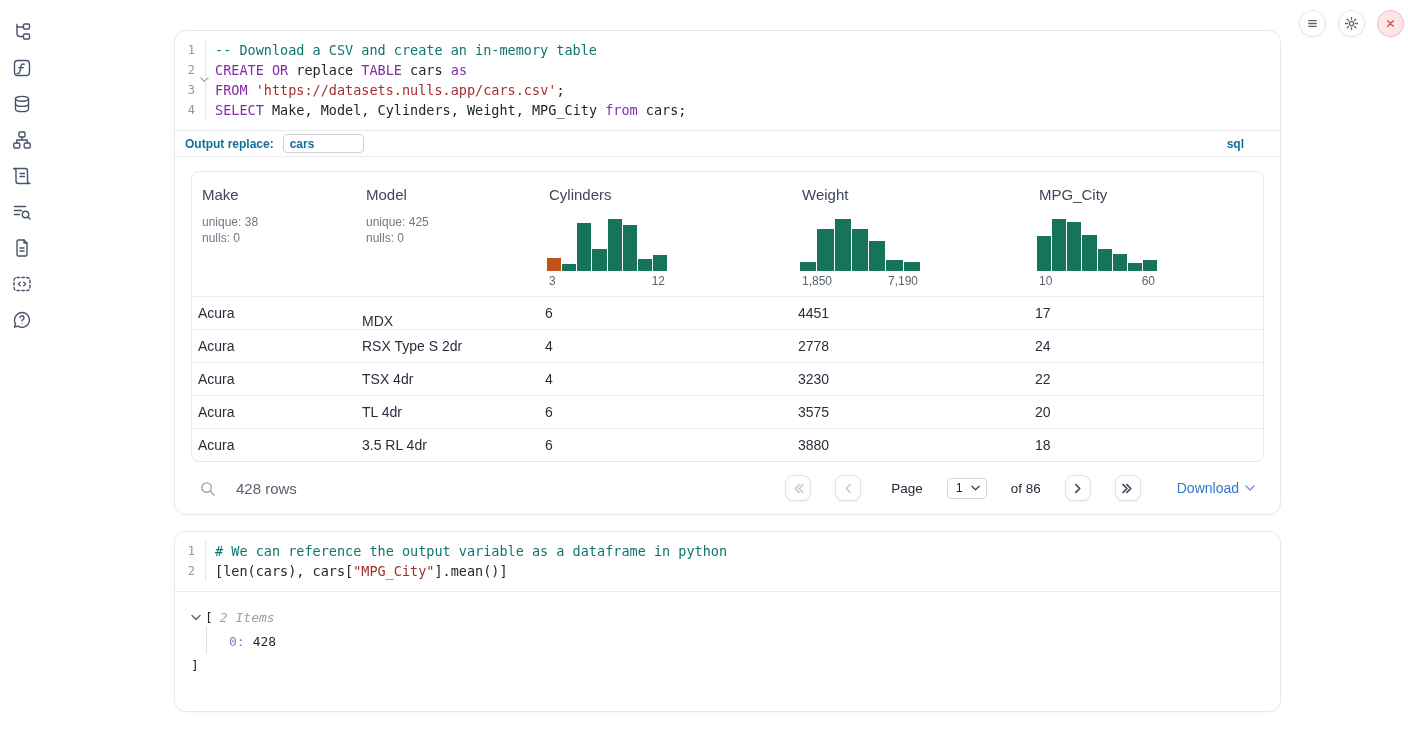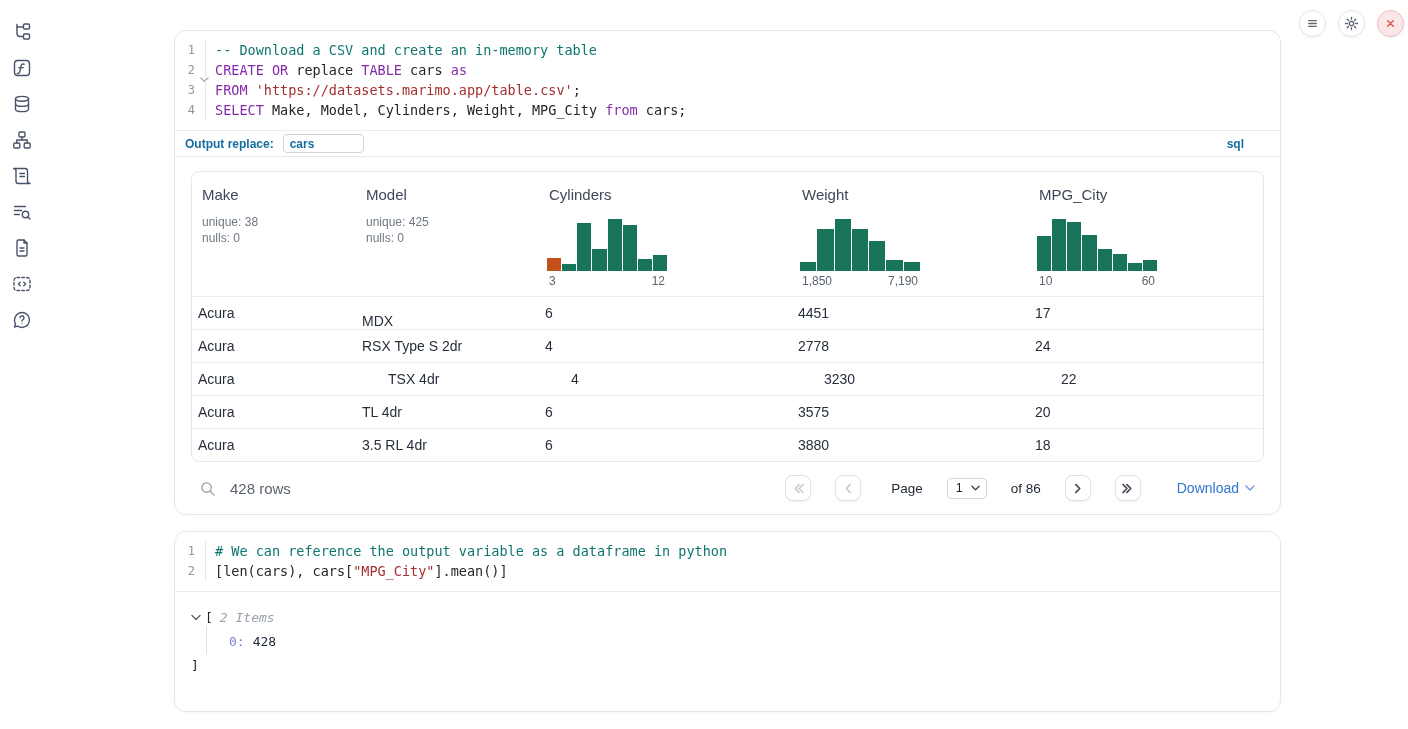--- a/index.html
+++ b/index.html
@@ -47,21 +47,21 @@
   .th-stat.first{margin-top:11px}
   .hist{position:absolute;left:8px;bottom:8px;width:120px}
   .hist-bars{display:flex;align-items:flex-end;gap:1px;height:52px}
   .bar{flex:1;min-height:2px}
   .hist-labels{display:flex;justify-content:space-between;font-size:12px;color:#5a646f;margin-top:3px;padding:0 2px}
   .tr{display:flex;height:33px;border-top:1px solid #e9edf2;align-items:center}
   .td{padding-left:6px;font-size:14px;color:#272f3c;flex:none;overflow:hidden;white-space:nowrap}
 
   
   .tfooter{display:flex;align-items:center;margin-top:8px;height:36px;padding:0 9px 0 8px}
-  .tf-left{display:flex;align-items:center;gap:14px;color:#5a626e;font-size:15px}
+  .tf-left{display:flex;align-items:center;gap:20px;color:#5a626e;font-size:15px}
   .tf-left svg{width:17px;height:17px;color:#959da8}
   .tf-right{margin-left:auto;display:flex;align-items:center;gap:24px}
   .pgbtn{width:26px;height:26px;border:1px solid #dde2e8;border-radius:8px;background:#fff;box-shadow:0 1px 1.5px rgba(16,24,40,.07);display:flex;align-items:center;justify-content:center;color:#414b5a;cursor:pointer;flex:none}
   .pgbtn.disabled{color:#c7cdd6}
   .pgbtn svg{width:13px;height:13px}
   .pg-label{margin-left:6px}
   .pg-label,.pg-of{font-size:13.5px;color:#232b38}
   .pg-select{display:inline-flex;align-items:center;gap:8px;border:1px solid #d3d8de;border-radius:4px;height:21px;padding:0 6px 0 8px;font-size:12.5px;color:#20262f;cursor:pointer;background:#fff}
   .pg-select svg{width:9px;height:6px;color:#3c434d}
   .download{display:inline-flex;align-items:center;gap:6px;color:#3276d2;font-size:14px;margin-left:12px;cursor:pointer}
@@ -172,21 +172,21 @@
           <div class="code-text"><span class="tk-com">-- Download a CSV and create an in-memory table</span></div>
         </div>
         <div class="code-line">
           <div class="gutter">2<span class="fold"><svg viewBox="0 0 10 6" fill="none" stroke="currentColor" stroke-width="1.3" stroke-linecap="round" stroke-linejoin="round">
                 <path d="M1 1l4 4 4-4"></path>
               </svg></span></div>
           <div class="code-text"><span class="tk-kw">CREATE</span><span class="tk-pl"> </span><span class="tk-kw">OR</span><span class="tk-pl"> replace </span><span class="tk-kw">TABLE</span><span class="tk-pl"> cars </span><span class="tk-kw">as</span></div>
         </div>
         <div class="code-line">
           <div class="gutter">3</div>
-          <div class="code-text"><span class="tk-kw">FROM</span><span class="tk-pl"> </span><span class="tk-str">'https://datasets.marimo.app/table.csv'</span><span class="tk-pl">;</span></div>
+          <div class="code-text"><span class="tk-kw">FROM</span><span class="tk-pl"> </span><span class="tk-str">'https://datasets.nulls.app/cars.csv'</span><span class="tk-pl">;</span></div>
         </div>
         <div class="code-line">
           <div class="gutter">4</div>
           <div class="code-text"><span class="tk-kw">SELECT</span><span class="tk-pl"> Make, Model, Cylinders, Weight, MPG_City </span><span class="tk-kw">from</span><span class="tk-pl"> cars;</span></div>
         </div>
       </div>
     <div class="outvar">
       <span class="outvar-label">Output replace:</span>
       <input class="outvar-input" value="cars" style="">
       <span class="lang">sql</span>
@@ -271,21 +271,21 @@
             </div>
             <div class="tr">
               <div class="td" style="width: 164px;">Acura</div>
               <div class="td" style="width: 183px;">RSX Type S 2dr</div>
               <div class="td" style="width: 253px;">4</div>
               <div class="td" style="width: 237px;">2778</div>
               <div class="td" style="width: 237px;">24</div>
             </div>
             <div class="tr">
               <div class="td" style="width: 164px;">Acura</div>
-              <div class="td" style="width: 183px; margin-left: 26px;">TSX 4dr</div>
+              <div class="td" style="width: 183px;">TSX 4dr</div>
               <div class="td" style="width: 253px;">4</div>
               <div class="td" style="width: 237px;">3230</div>
               <div class="td" style="width: 237px;">22</div>
             </div>
             <div class="tr">
               <div class="td" style="width: 164px;">Acura</div>
               <div class="td" style="width: 183px;">TL 4dr</div>
               <div class="td" style="width: 253px;">6</div>
               <div class="td" style="width: 237px;">3575</div>
               <div class="td" style="width: 237px;">20</div>

